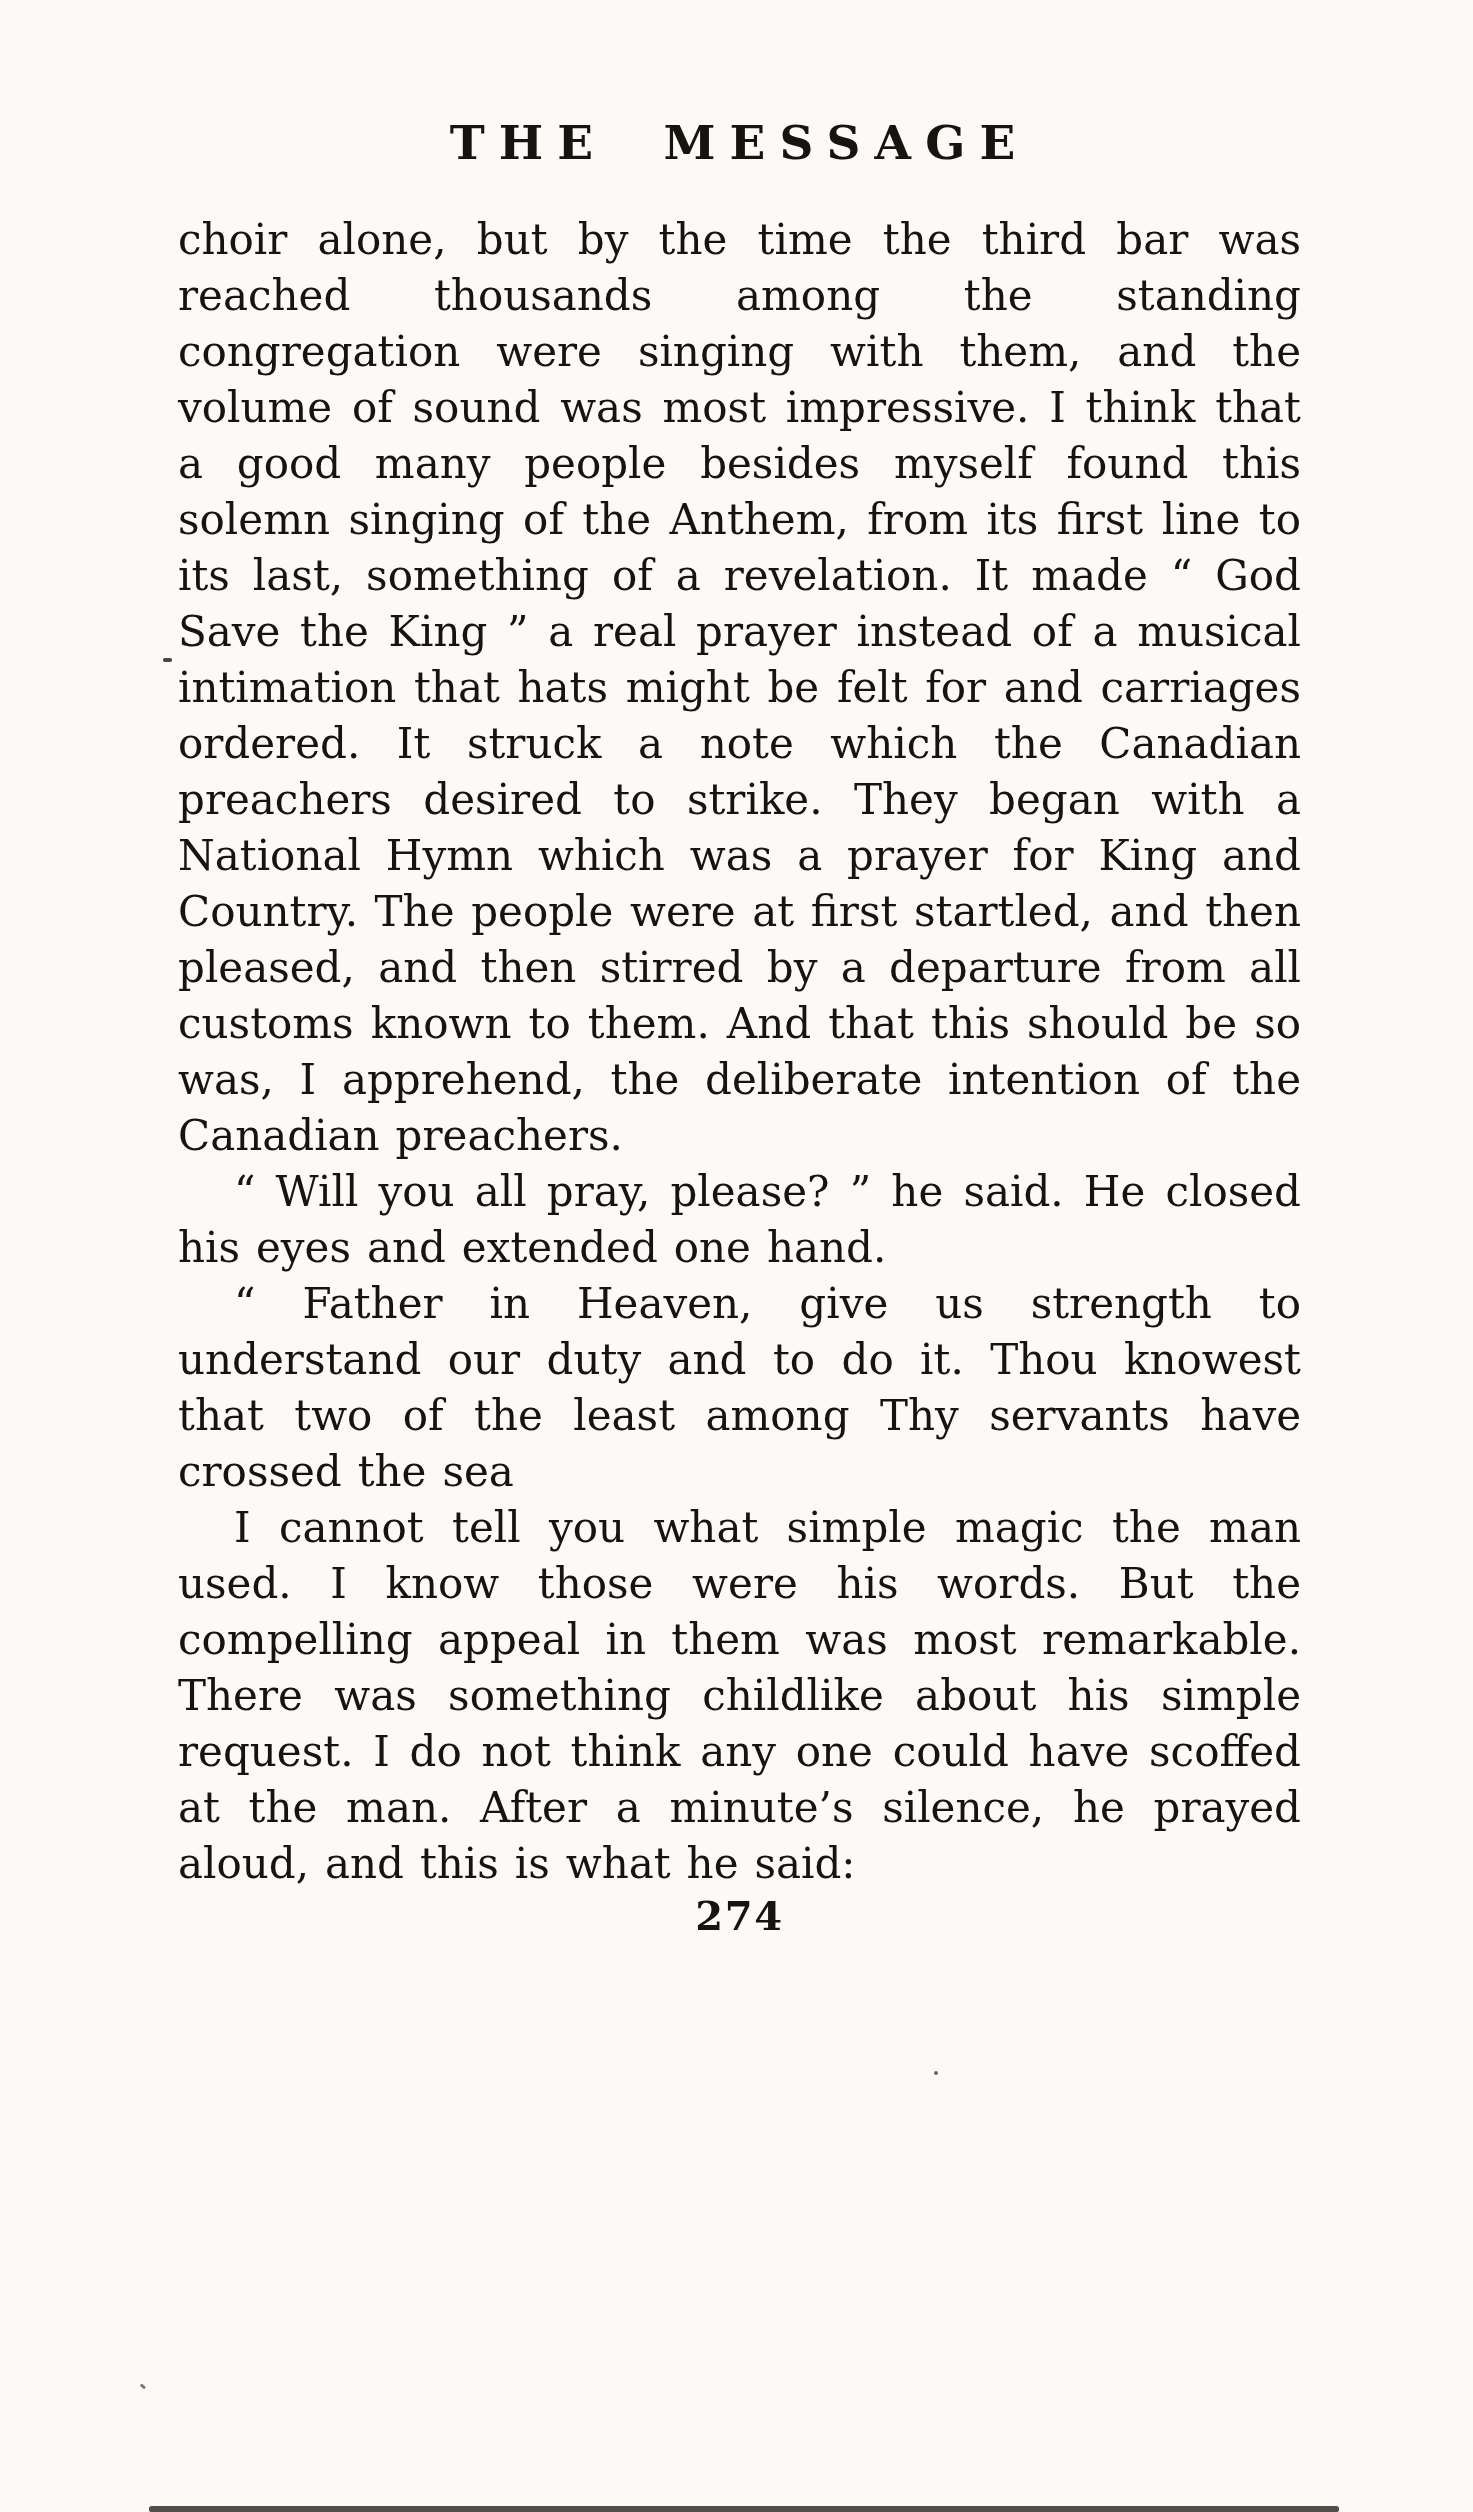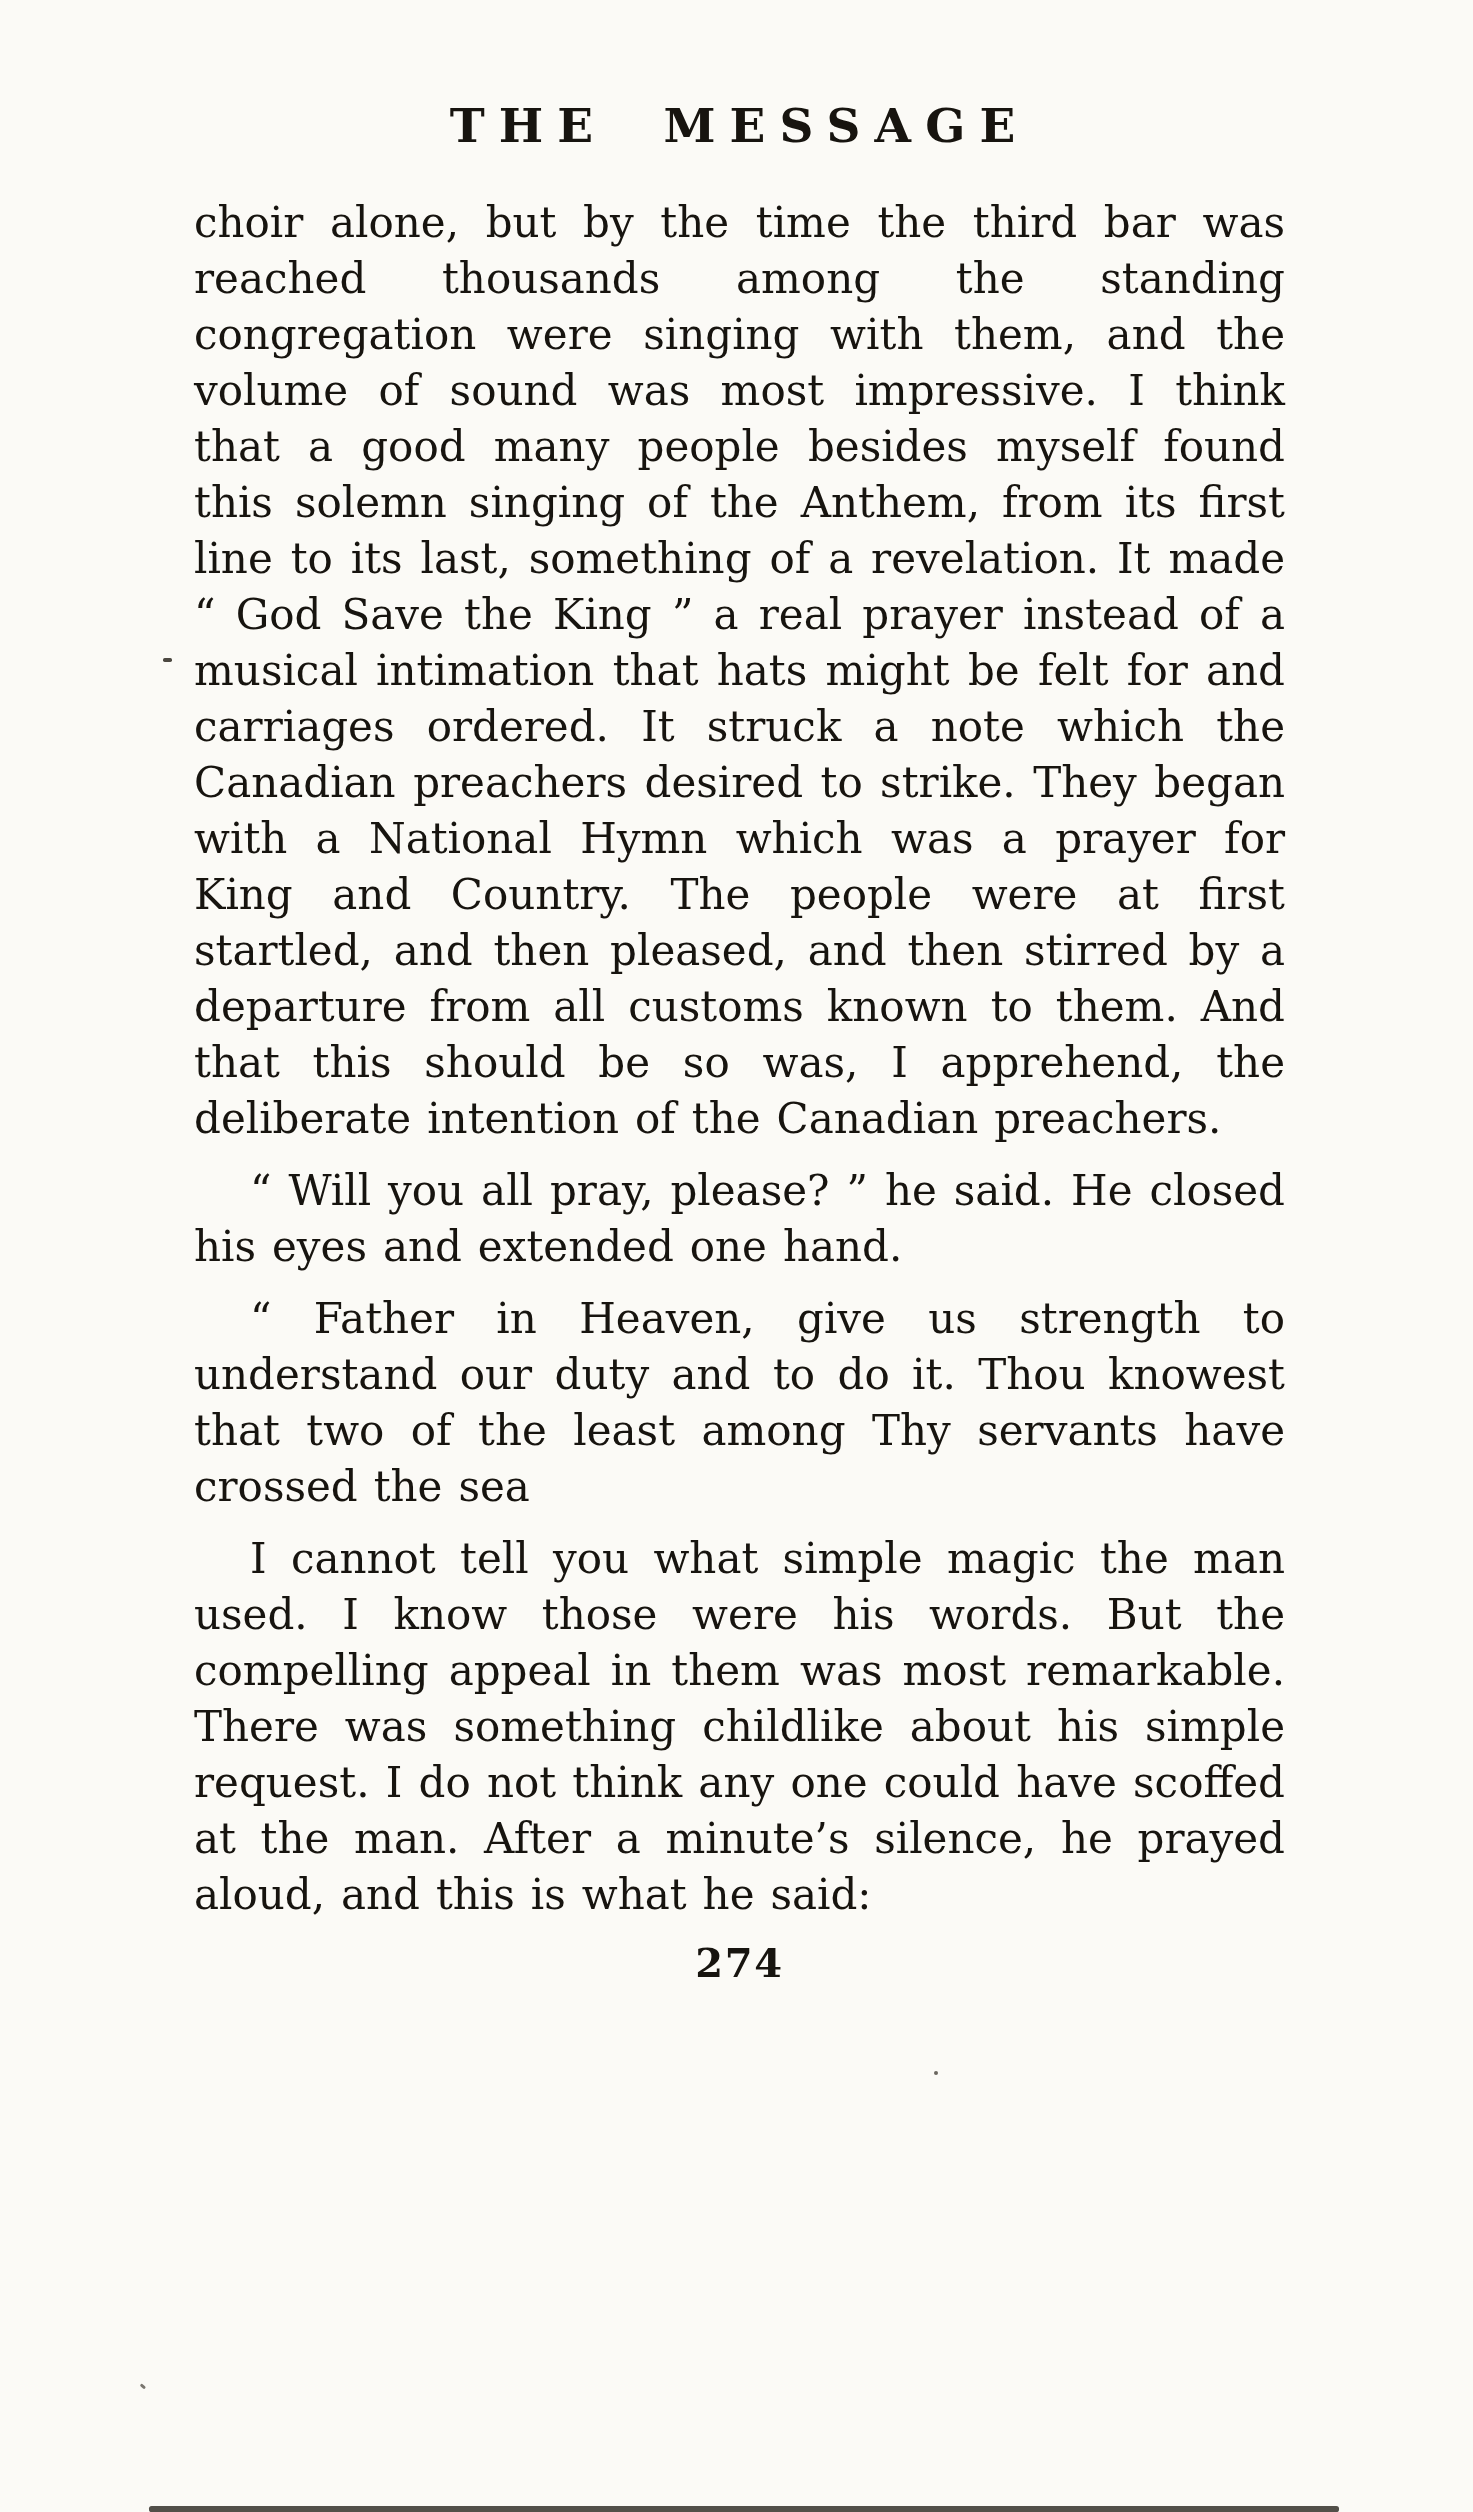--- a/index.html
+++ b/index.html
@@ -21,28 +21,28 @@
     left: 178px;
     top: 98px;
     width: 1123px;
   }
   .running-head {
     text-align: center;
     font-size: 47px;
     font-weight: 700;
     letter-spacing: 0.30em;
     word-spacing: 0.55em;
-    margin: 0 0 42px 0;
+    margin: 17px 0 42px 0;
     white-space: nowrap;
   }
   p.body-par {
     font-size: 42px;
     line-height: 56px;
     text-align: justify;
-    margin: 16px;
+    margin: 0;
     word-spacing: 2.6px;
   }
   p.indent {
     text-indent: 56px;
   }
   .page-number {
     text-align: center;
     font-size: 40px;
     font-weight: 700;
     letter-spacing: 1.7px;

